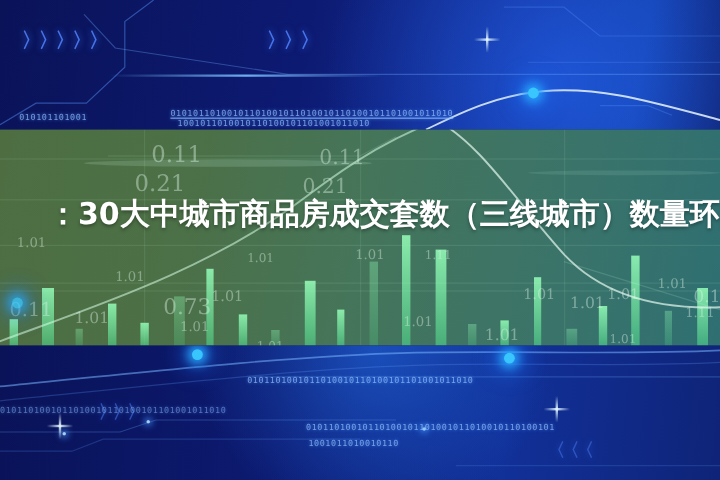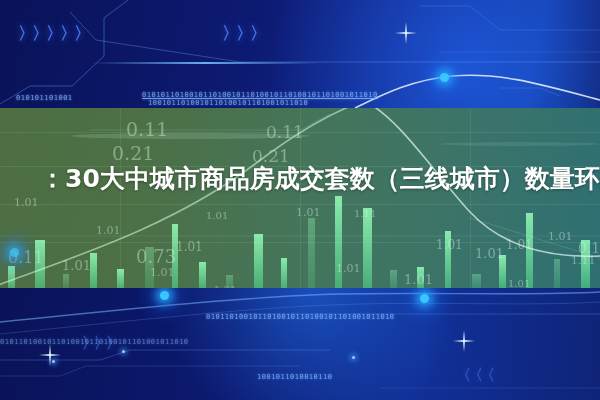--- a/index.html
+++ b/index.html
@@ -284,21 +284,22 @@
     <div class="smalldot" style="left:122px; top:62px;"></div>
     <div class="smalldot" style="left:352px; top:68px;"></div>
 
     <div class="sparkle" style="left:49px; top:56px;"></div>
     <div class="sparkle" style="left:463px; top:42px;"></div>
 
     <div class="chev" style="left:82px; top:46px; font-size:15px; opacity:0.6;">〉〉〉</div>
     <div class="chev" style="left:456px; top:78px; font-size:15px; opacity:0.55;">〈〈〈</div>
 
     <div class="binrow" style="left:206px; top:25px;">0101101001011010010110100101101001011010</div>
-    <div class="binrow" style="left:257px; top:85px;">1001011010010110</div>
+    <div class="binrow" style="left:255px; top:64px;">01011010010110100101101001011010010110100101</div>
+    <div class="binrow" style="left:257px; top:78px;">1001011010010110</div>
     <div class="binrow" style="left:0px; top:50px; opacity:0.7;">0101101001011010010110100101101001011010</div>
   </div>
 
   <div class="title-wrap">
     <div class="title-line l2">：30大中城市商品房成交套数（三线城市）数量环比</div>
   </div>
 
 </div>
 
 </body></html>

